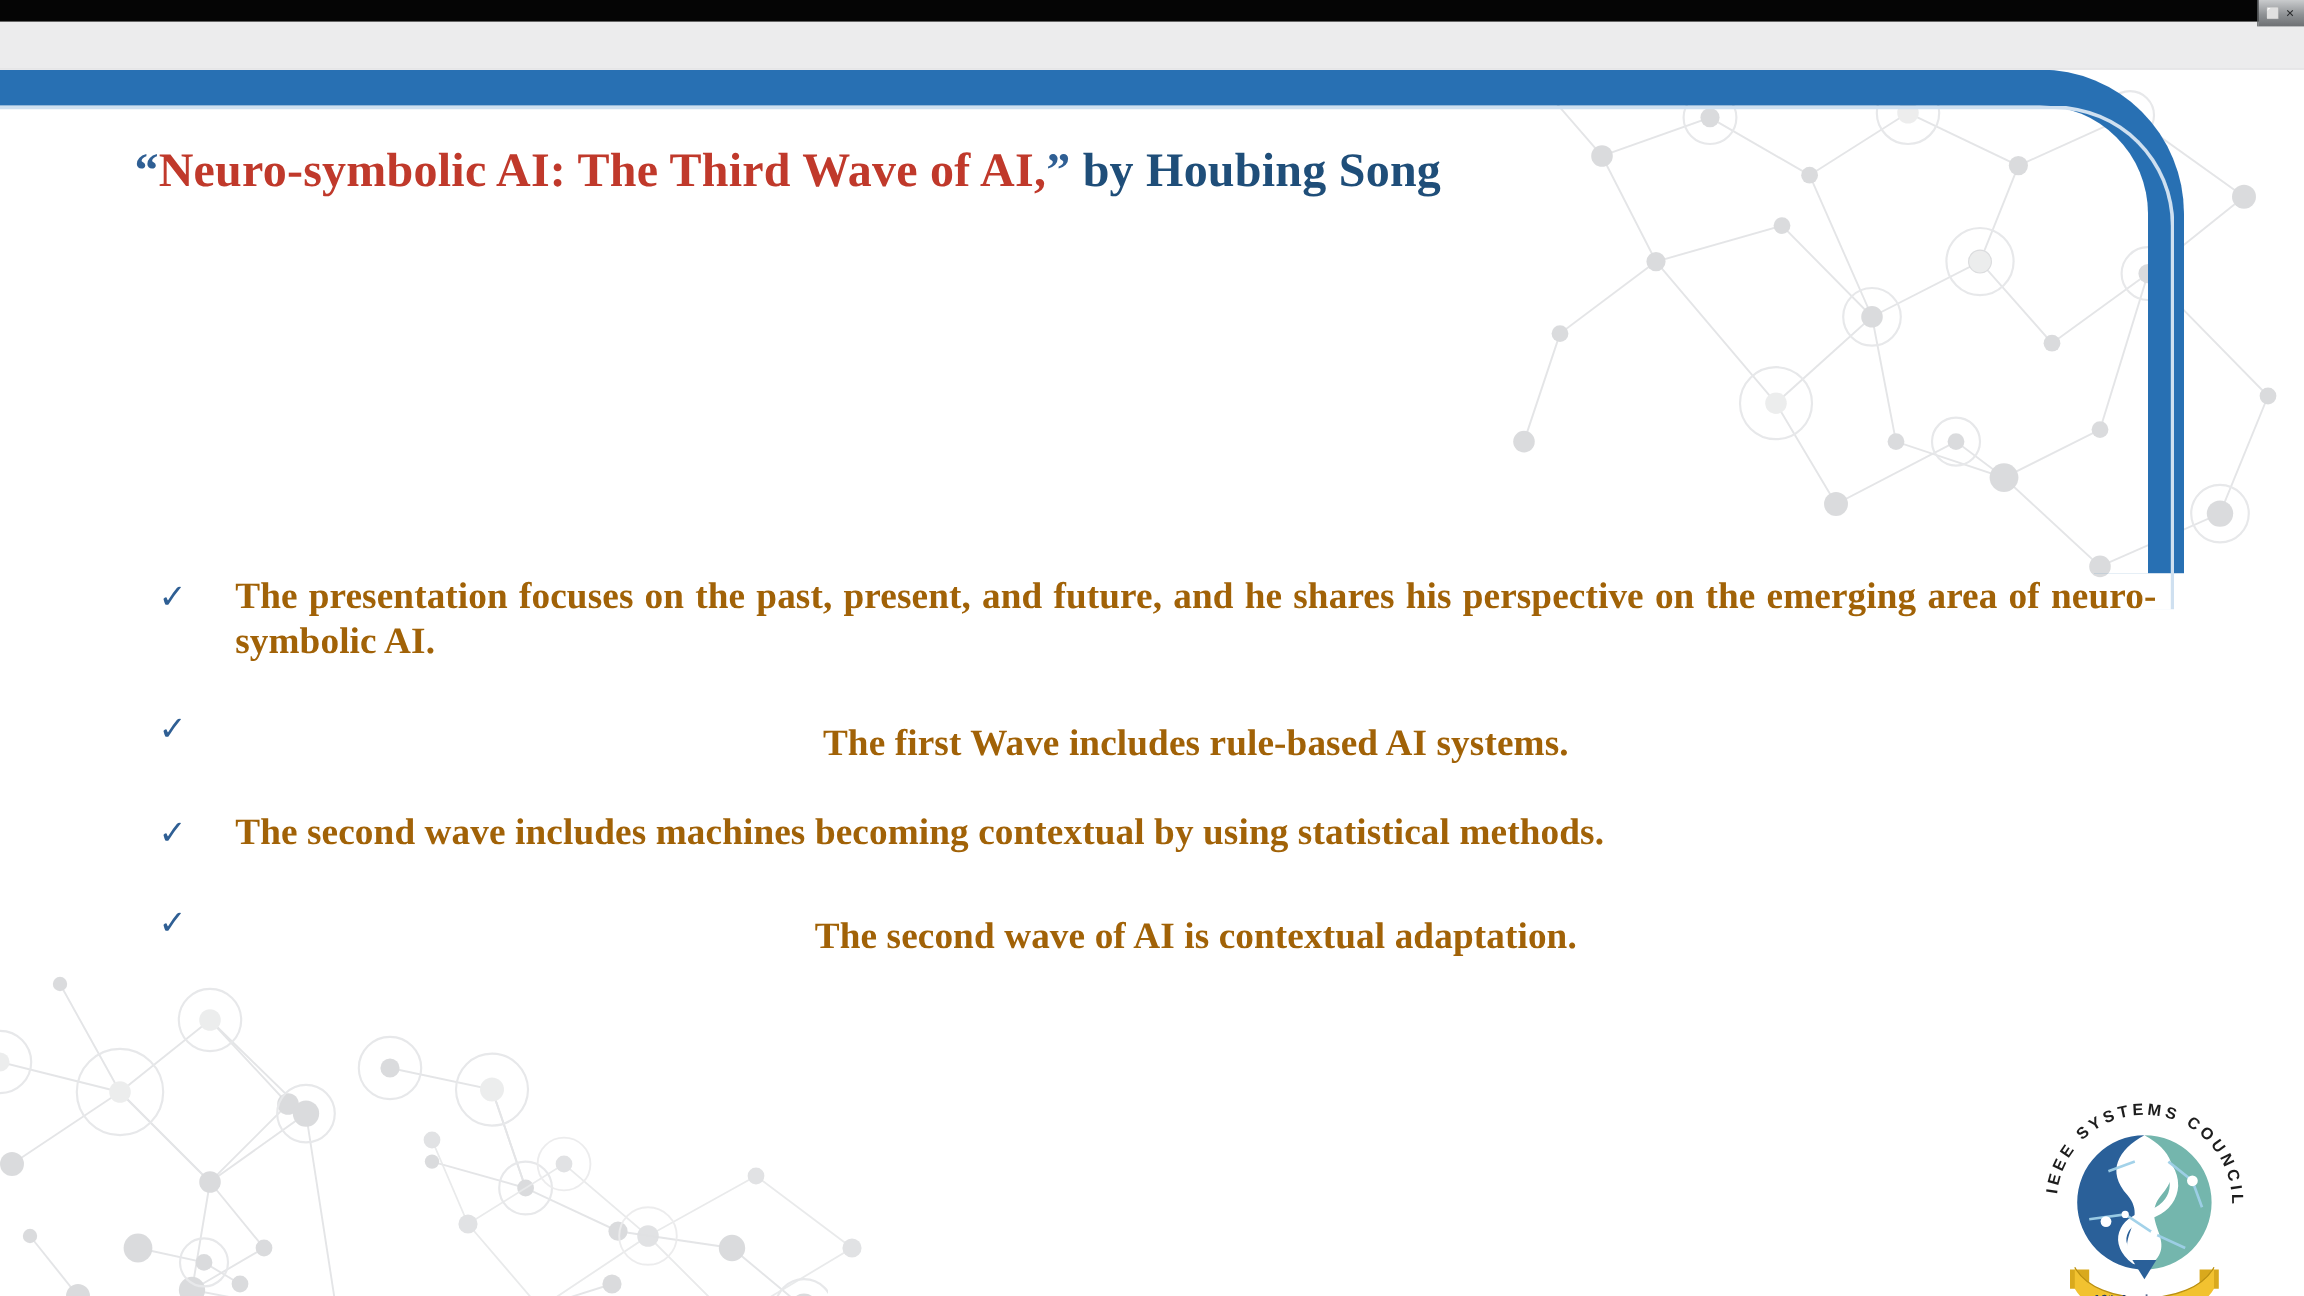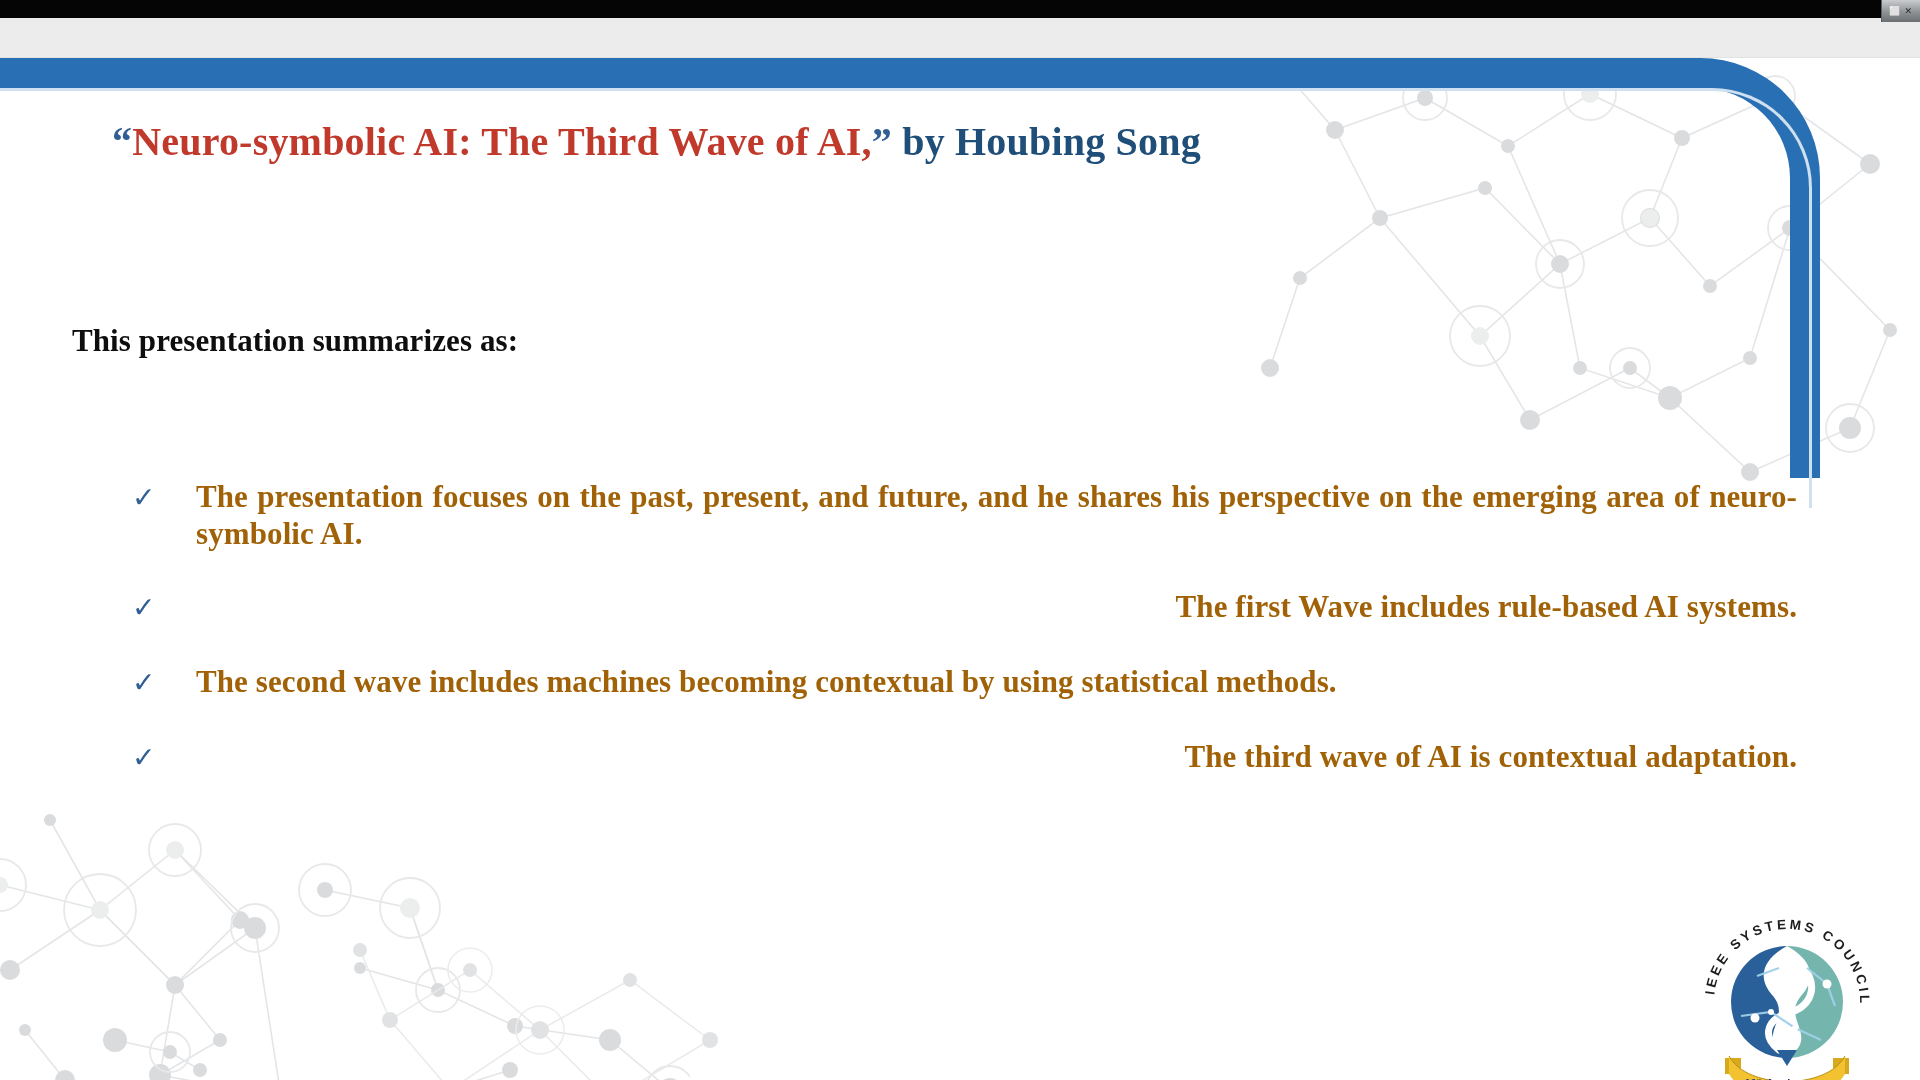--- a/index.html
+++ b/index.html
@@ -90,21 +90,21 @@
     color:#2f5f94;font-size:28px;line-height:1.32;
     font-family:"DejaVu Sans",sans-serif;font-weight:normal;
     padding-top:2px;
   }
   .bullet-text{
     flex:1 1 auto;
     color:#a16207;font-size:31px;font-weight:bold;
     line-height:1.20;text-align:justify;
     letter-spacing:.1px;
   }
-  .bullet-text.nojust{text-align:right;}
+  .bullet-text.nojust{text-align:center;margin-top:12px;}
 
   
   #ieee-logo{
     position:absolute;right:38px;bottom:-14px;width:190px;height:200px;z-index:22;
   }
 </style>
 </head>
 <body>
 
 <div id="top-black-bar"></div>
@@ -251,42 +251,41 @@
     <g stroke="#ececed" stroke-width="1.6" fill="none">
       <circle cx="140" cy="40" r="22"></circle>
         <circle cx="210" cy="100" r="24"></circle>
     </g>
   </svg>
 
   <div id="slide-title">
     <span class="q">“</span><span class="red">Neuro-symbolic AI: The Third Wave of AI</span><span class="red">,</span><span class="q">”</span><span class="blue"> by Houbing Song</span>
   </div>
 
-  <div id="lead-in">This presentation summarizes as:</div>
 
   <div id="bullets">
 
     <div class="bullet">
       <span class="bullet-check">✓</span>
       <span class="bullet-text">The presentation focuses on the past, present, and future, and he shares his perspective on the emerging area of neuro-symbolic AI.</span>
     </div>
 
     <div class="bullet">
       <span class="bullet-check">✓</span>
       <span class="bullet-text nojust">The first Wave includes rule-based AI systems.</span>
     </div>
 
     <div class="bullet">
       <span class="bullet-check">✓</span>
       <span class="bullet-text">The second wave includes machines becoming contextual by using statistical methods.</span>
     </div>
 
     <div class="bullet">
       <span class="bullet-check">✓</span>
-      <span class="bullet-text nojust">The third wave of AI is contextual adaptation.</span>
+      <span class="bullet-text nojust">The second wave of AI is contextual adaptation.</span>
     </div>
 
   </div>
 
   <svg id="ieee-logo" viewBox="0 0 190 200" xmlns="http://www.w3.org/2000/svg">
     <defs>
       <path id="arcpath" d="M 22,108 A 73,73 0 1 1 168,108" fill="none"></path>
     </defs>
 
     <text font-family="Liberation Sans, sans-serif" font-size="13.5" font-weight="bold" letter-spacing="3.1" fill="#1d1d1d">

